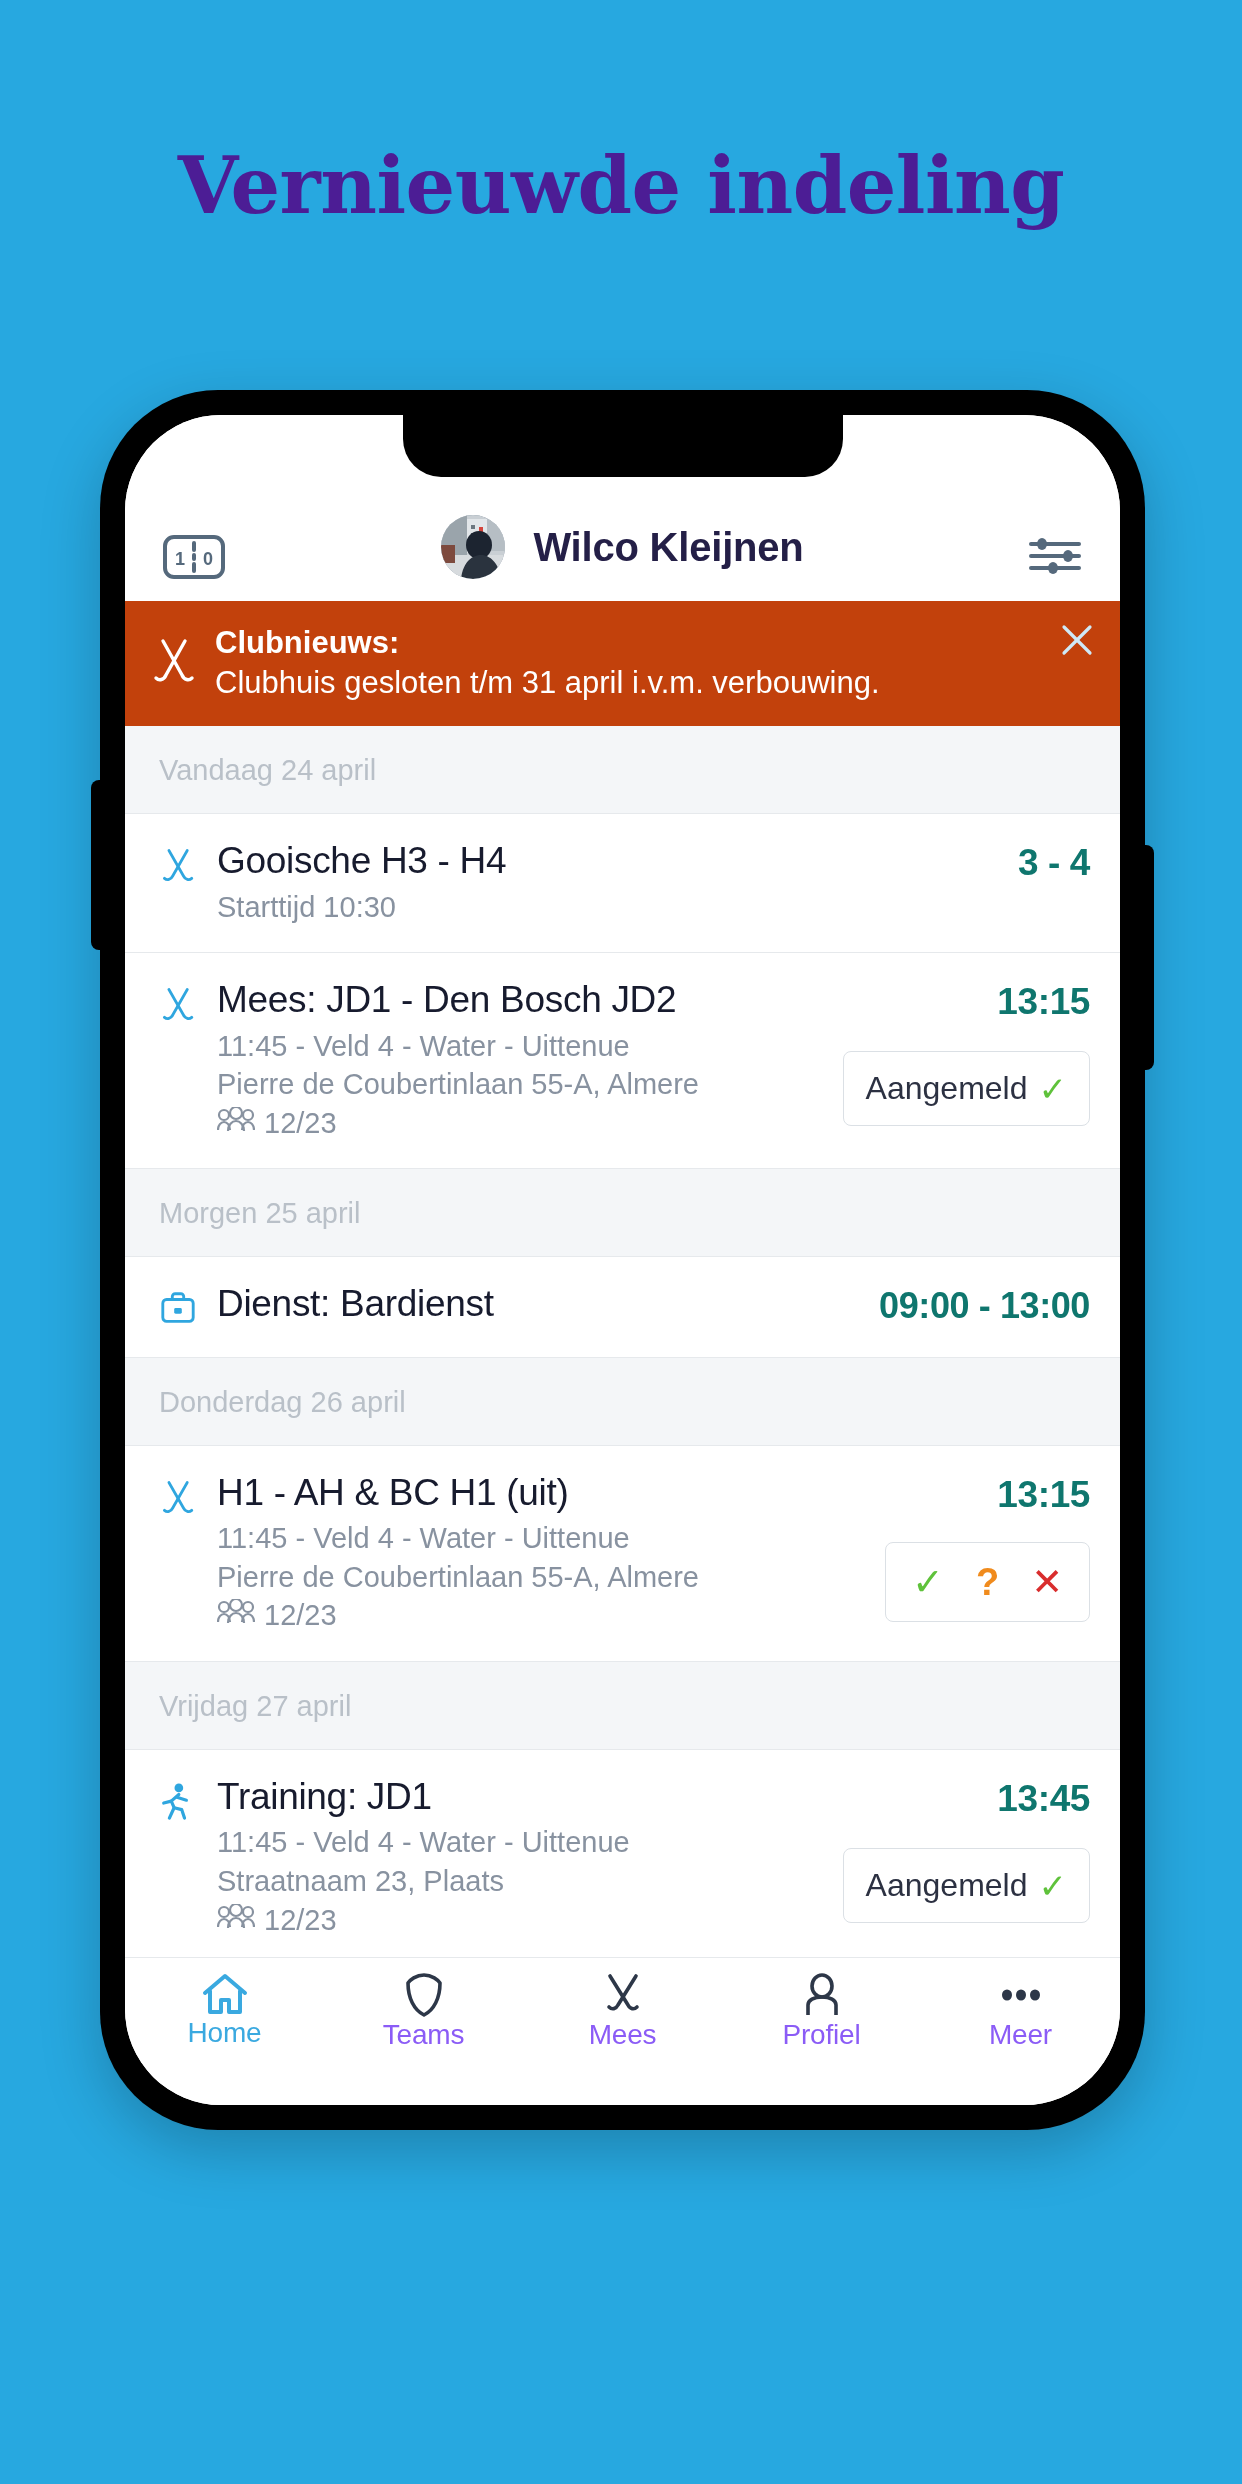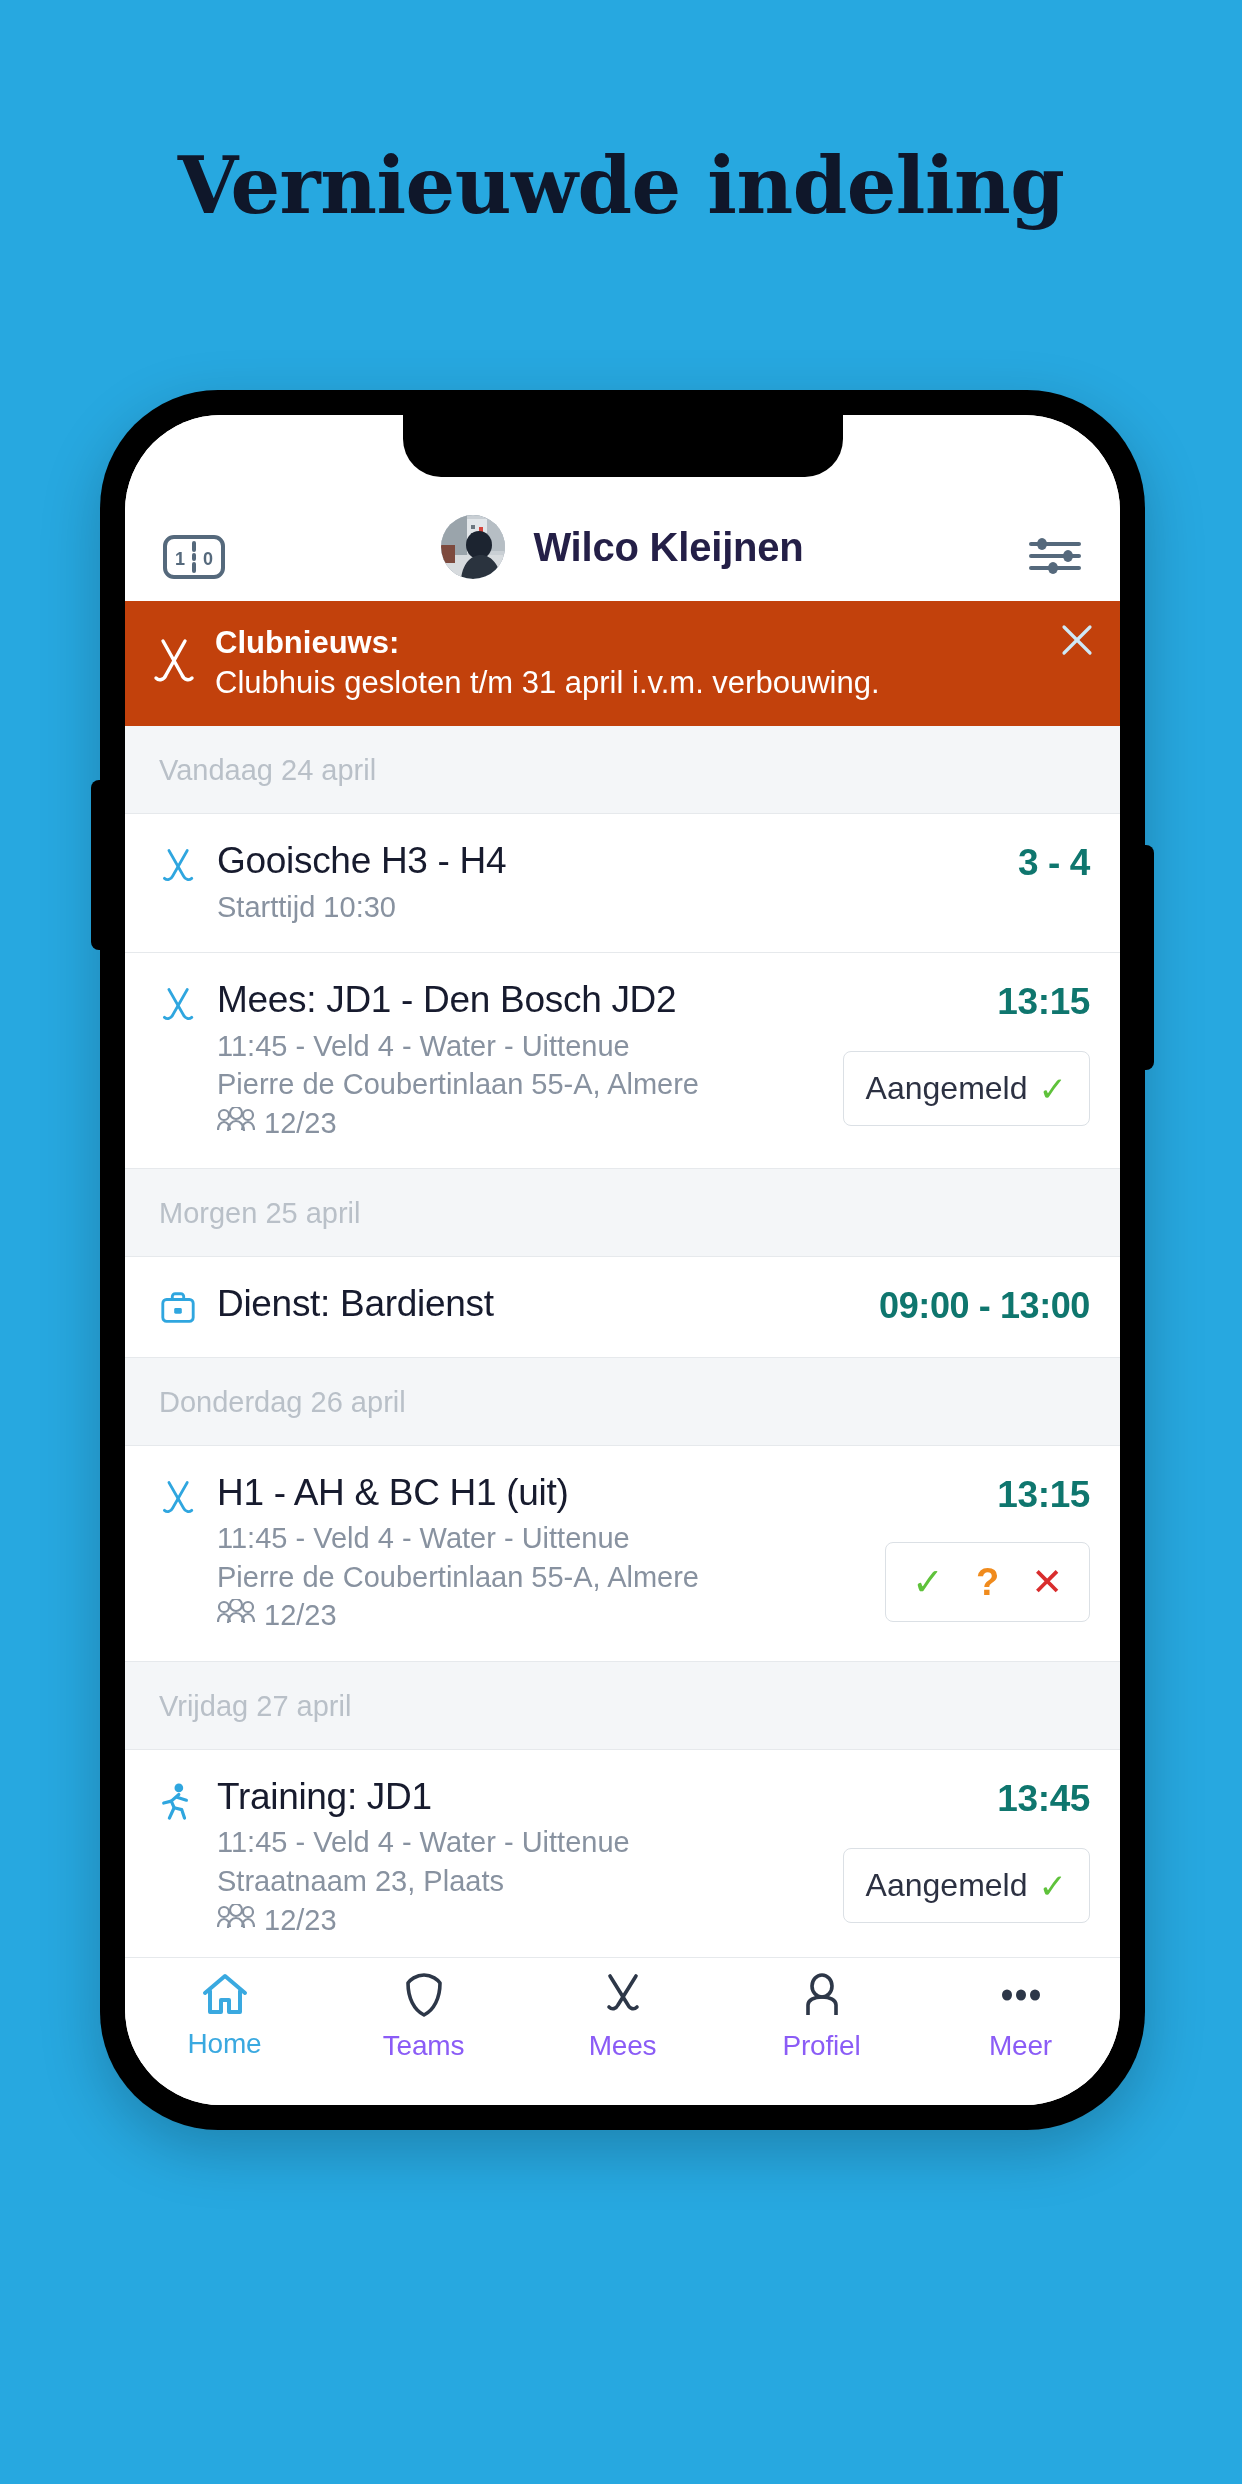--- a/index.html
+++ b/index.html
@@ -14,21 +14,21 @@
 
   
   .promo-title {
     position:absolute;
     top:140px; left:0; right:0;
     text-align:center;
     font-family:"DejaVu Serif", serif;
     font-weight:700;
     font-size:78px;
     letter-spacing:-0.5px;
-    color:#0f172a;
+    color:#4c1d95;
   }
 
   
   .phone {
     position:absolute;
     left:100px; top:390px;
     width:1045px; height:1740px;
   }
   .phone-body {
     position:absolute; inset:0;
@@ -242,21 +242,21 @@
     display:flex;
     align-items:flex-start;
     padding-top:14px;
     z-index:25;
   }
   .tab {
     flex:1;
     display:flex;
     flex-direction:column;
     align-items:center;
-    gap:12px;
+    gap:1px;
   }
   .tab svg { display:block; }
   .tab-label {
     font-size:28px;
     color:#8b5cf6;
     letter-spacing:-.2px;
   }
   .tab.active .tab-label { color:#3aa9e0; }
 </style>
 </head>

